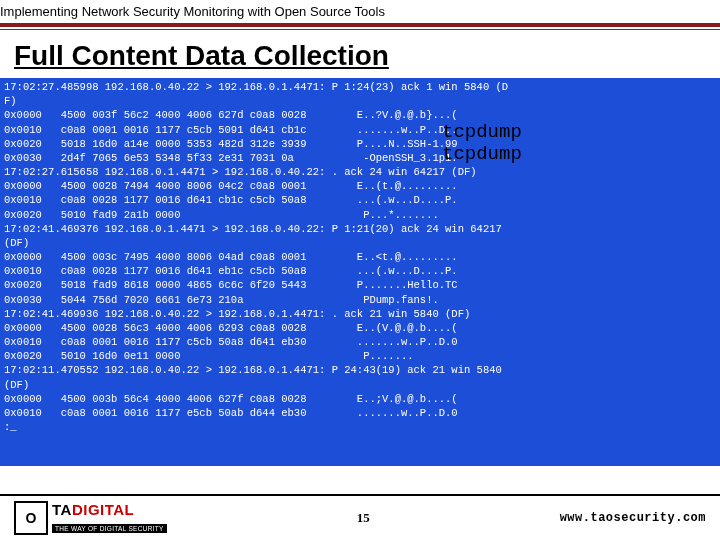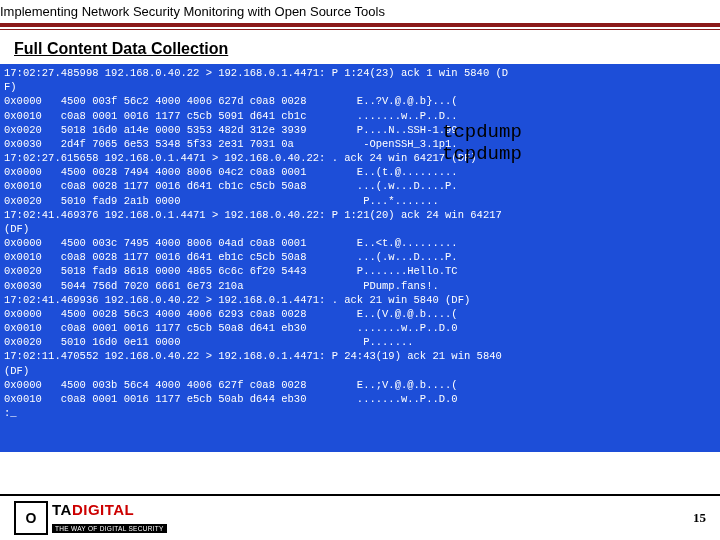--- a/index.html
+++ b/index.html
@@ -21,21 +21,21 @@
     height: 4px;
     background: #8b1a1a;
     margin: 2px 0;
   }
   .rule-thin {
     height: 1px;
     background: #8b1a1a;
     margin-bottom: 6px;
   }
   .section-title {
-    font-size: 16px;
+    font-size: 28px;
     font-weight: bold;
     color: #000;
     padding: 4px 14px 6px;
     text-decoration: underline;
     font-family: Verdana, sans-serif;
   }
   .terminal {
     background: #1d4ed8;
     color: #fff;
     font-family: "Courier New", monospace;
@@ -160,13 +160,14 @@
   <div class="logo">
     <div class="logo-mark">O</div>
     <div class="logo-text">
       <div class="big">
         <span>TA</span><span class="red">DIGITAL</span>
       </div>
       <span class="tag">THE WAY OF DIGITAL SECURITY</span>
     </div>
   </div>
   <div class="page-num">15</div>
+  <div class="url">www.taosecurity.com</div>
 </div>
 
 </body></html>

